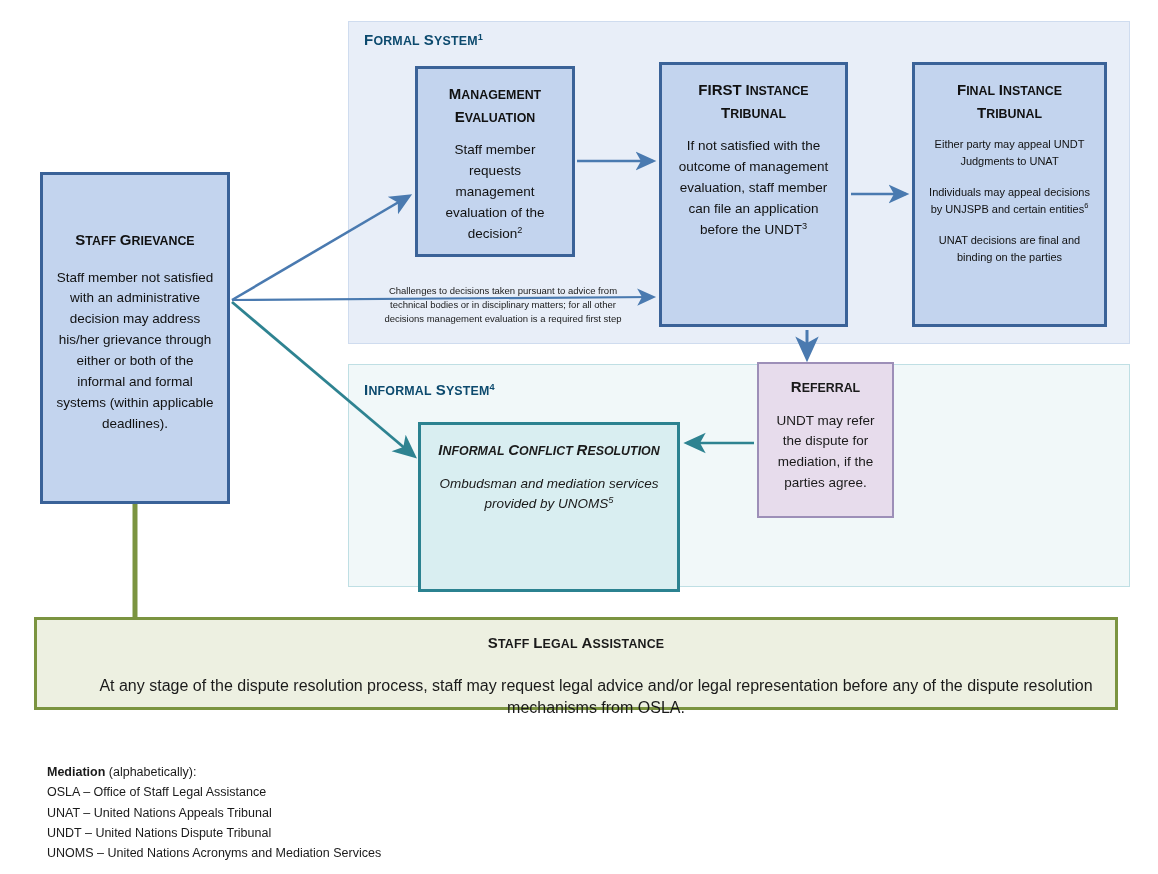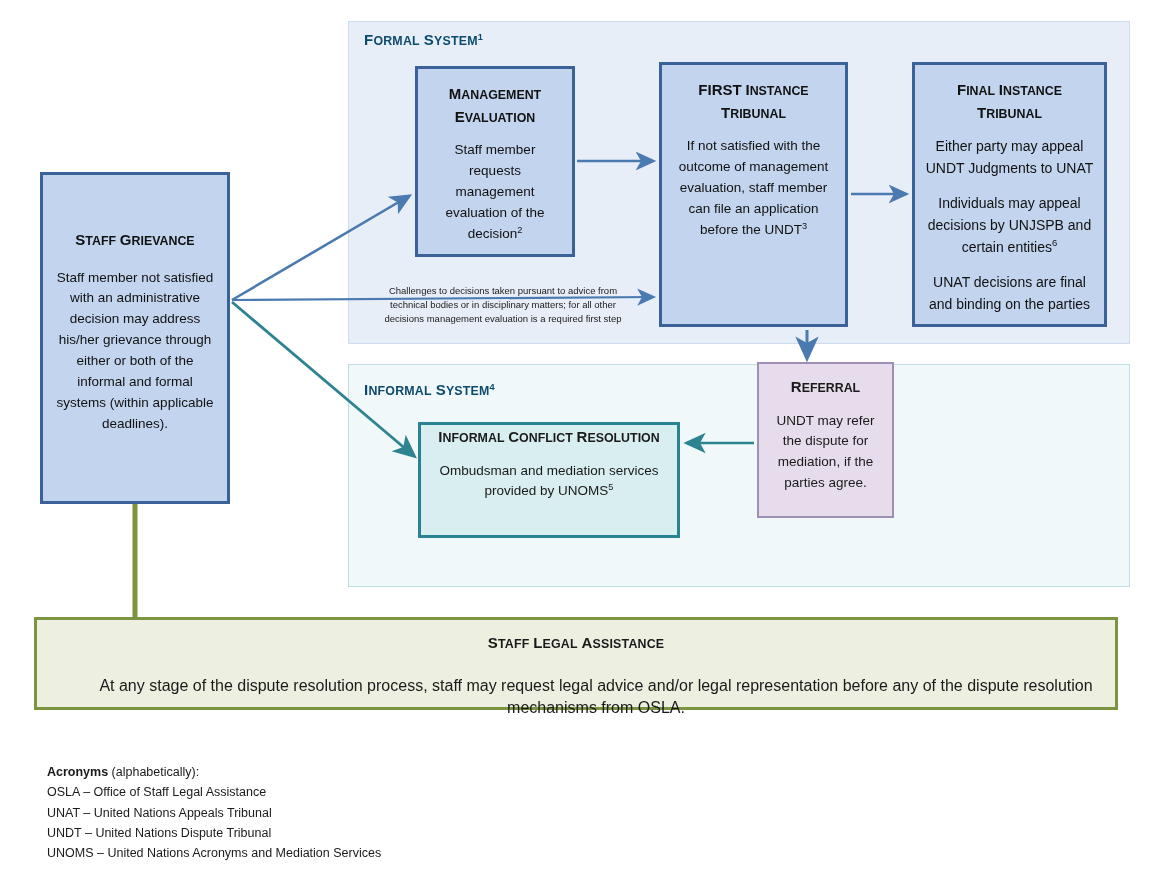--- a/index.html
+++ b/index.html
@@ -57,27 +57,27 @@
   #first-instance-tribunal{
     left:659px;top:62px;width:189px;height:265px;padding:14px 10px 0 10px;
   }
   #first-instance-tribunal .title{font-size:13.5px;}
   #first-instance-tribunal .body{font-size:13.5px;padding-top:12px;}
 
   #final-instance-tribunal{
     left:912px;top:62px;width:195px;height:265px;padding:14px 10px 0 10px;
   }
   #final-instance-tribunal .title{font-size:13.5px;}
-  #final-instance-tribunal .body{font-size:14px;padding-top:12px;}
+  #final-instance-tribunal .body{font-size:11px;padding-top:12px;}
   #final-instance-tribunal .body p{margin:0 0 14px 0;}
 
   
   #informal-conflict-resolution{
-    left:418px;top:422px;width:262px;height:116px;
-    background:#d9eef1;border:3px solid #2b8290;padding:1px 10px 0 10px;
+    left:418px;top:422px;width:262px;height:170px;
+    background:#d9eef1;border:3px solid #2b8290;padding:14px 10px 0 10px;font-style:italic;
   }
   #informal-conflict-resolution .title{font-size:13.5px;}
   #informal-conflict-resolution .body{font-size:13.5px;padding-top:12px;}
 
   
   #referral{
     left:757px;top:362px;width:137px;height:156px;
     background:#e7dcec;border:2px solid #9d8fb8;padding:12px 8px 0 8px;
   }
   #referral .title{font-size:13.5px;}
@@ -185,20 +185,20 @@
     <div class="title"><span style="font-size: 15px;">R</span><span style="font-size: 12.4px;">EFERRAL</span></div>
     <div class="body">UNDT may refer the dispute for mediation, if the parties agree.</div>
   </div>
 
   <div id="staff-legal-assistance">
     <div id="sla-title"><span style="font-size: 15px;">S</span><span style="font-size: 12.4px;">TAFF</span> <span style="font-size: 15px;">L</span><span style="font-size: 12.4px;">EGAL</span> <span style="font-size: 15px;">A</span><span style="font-size: 12.4px;">SSISTANCE</span></div>
     <div id="sla-body">At any stage of the dispute resolution process, staff may request legal advice and/or legal representation before any of the dispute resolution mechanisms from OSLA.</div>
   </div>
 
   <div id="acronyms">
-    <div class="head"><strong>Acronyms</strong><span> (alphabetically):</span></div>
+    <div class="head"><strong>Mediation</strong><span> (alphabetically):</span></div>
     <div>OSLA – Office of Staff Legal Assistance</div>
     <div>UNAT – United Nations Appeals Tribunal</div>
     <div>UNDT – United Nations Dispute Tribunal</div>
     <div>UNOMS – United Nations Acronyms and Mediation Services</div>
   </div>
 
 </div>
 
 </body></html>

